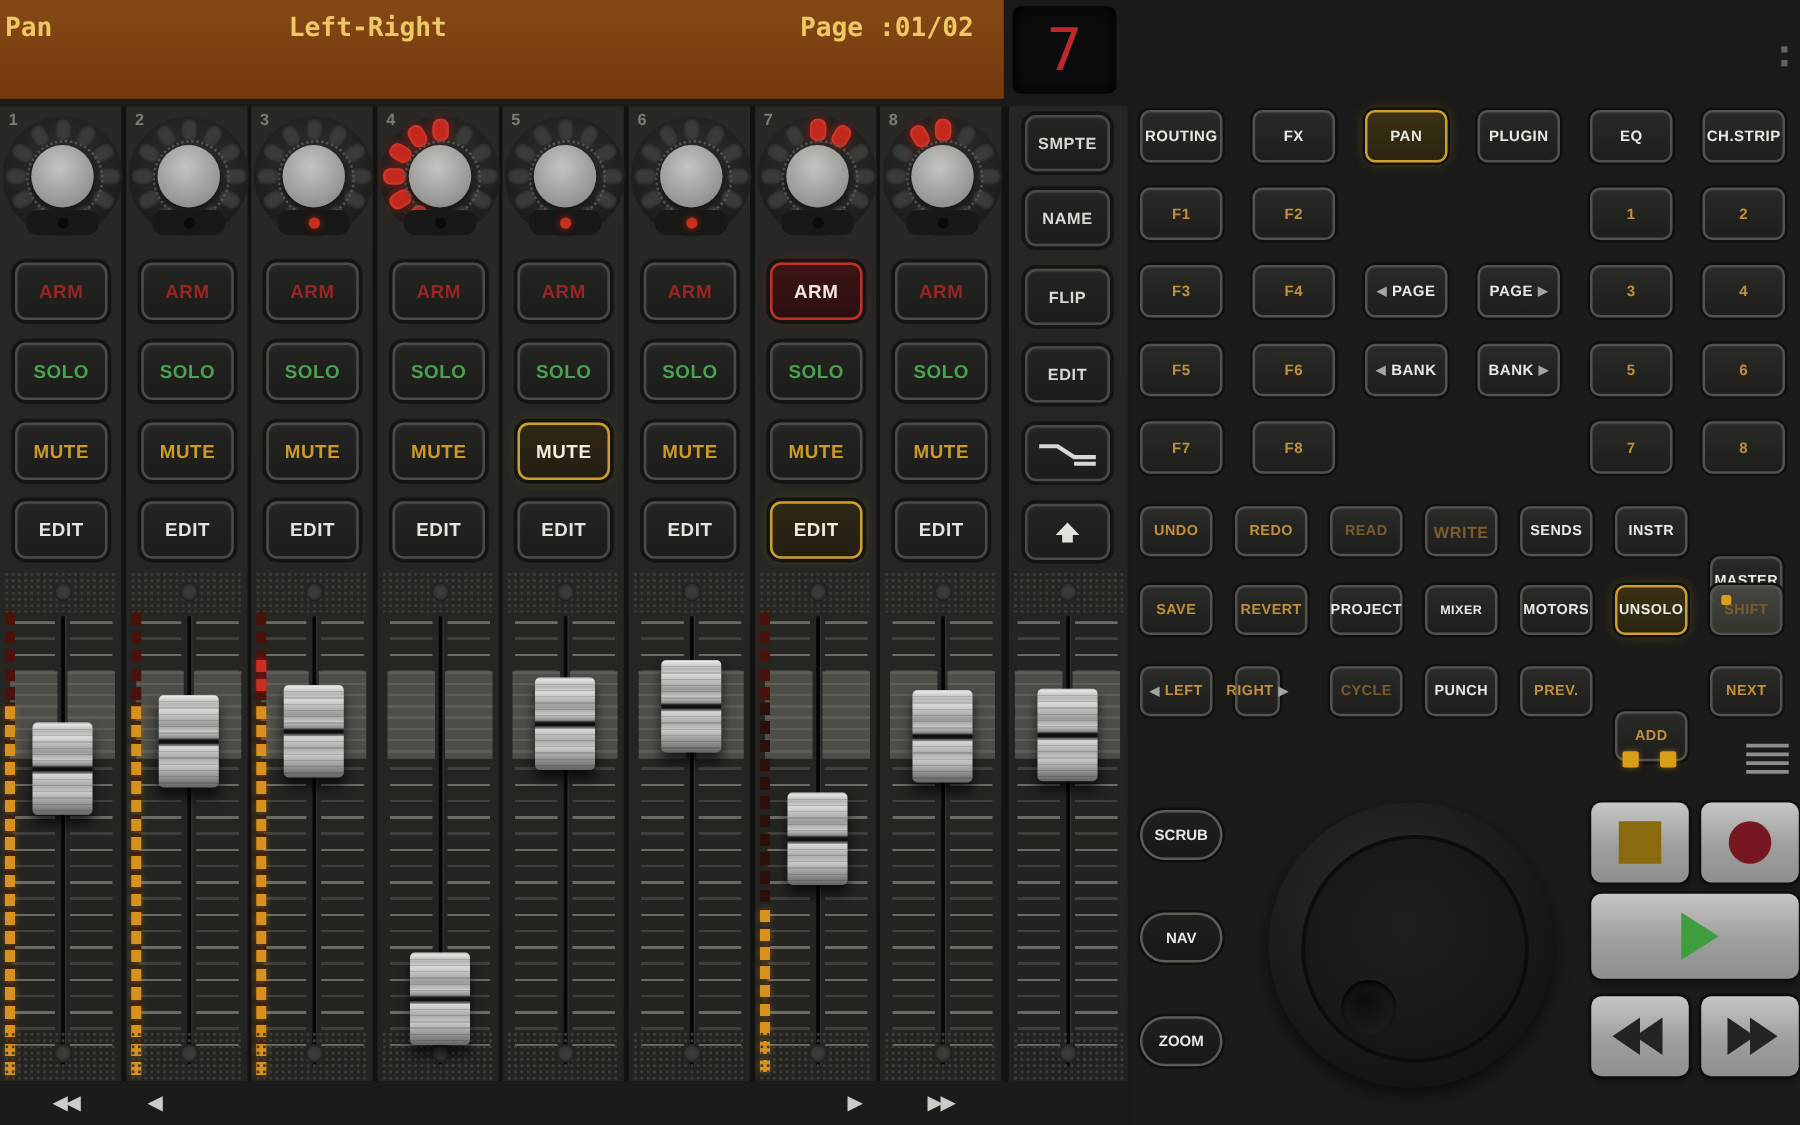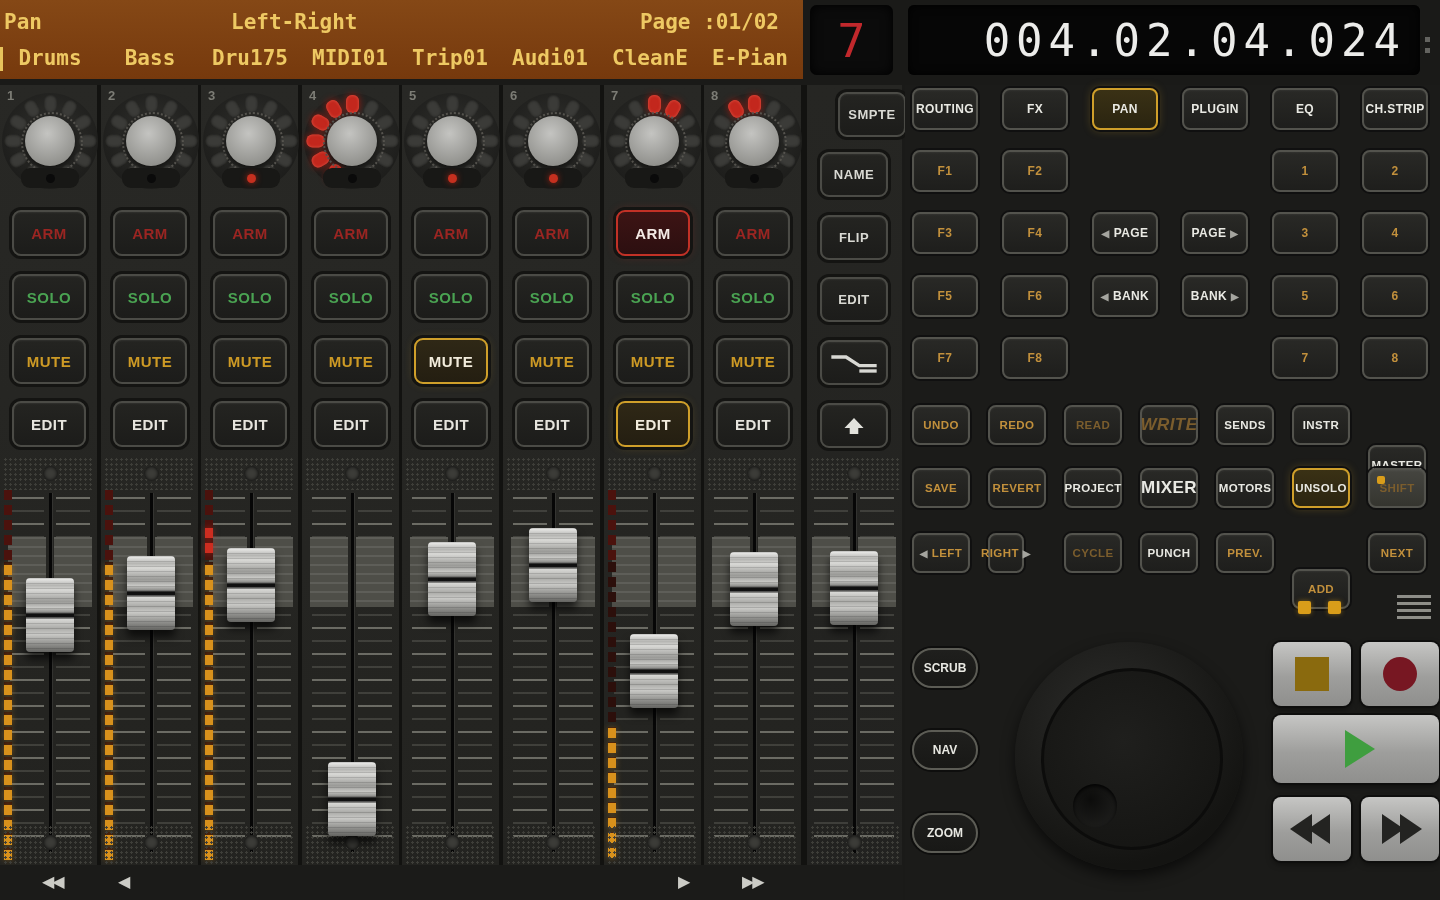--- a/index.html
+++ b/index.html
@@ -152,38 +152,24 @@
 </style>
 </head>
 <body>
 
 <div class="app">
 
   <header class="topbar">
     <span class="t1 pan">Pan</span>
     <span class="t1 center">Left-Right</span>
     <span class="t1 page">Page :01/02</span>
-    <div class="tracks" id="trackRow">
-      <span class="cursor"></span>
-    <span class="tcell">Drums</span>
-        <span class="tcell">Bass</span>
-        <span class="tcell">Dru175</span>
-        <span class="tcell">MIDI01</span>
-        <span class="tcell">Trip01</span>
-        <span class="tcell">Audi01</span>
-        <span class="tcell">CleanE</span>
-        <span class="tcell">E-Pian</span>
-      </div>
   </header>
 
   <div class="sevenbox">
     <span>7</span>
-  </div>
-  <div class="timecode">
-    <span>004.02.04.024</span>
   </div>
   <div class="tc-dots">
       <i></i>
       <i></i>
     </div>
 
   <div class="mixer" id="mixer">
       <div class="strip" style="left: 0px;">
         <div class="chnum">1</div>
         <div class="knob">
@@ -481,21 +467,21 @@
         <div class="tickhl" style="left: 8px;"></div>
         <div class="tickhl" style="left: 54px;"></div>
         <div class="ftrack" style="left: 48.5px;"></div>
         <div class="dotsband" style="left: 3px; right: 3px; top: 740px; height: 40px;"></div>
         <div class="screw" style="left: 43px; top: 750px;"></div>
         <div class="fcap" style="left: 26px; top: 467px;"></div>
       </div>
     </div>
 
   <div class="midcol" id="midcol">
-      <button class="mbtn" style="top: 7px; margin-left: 18px;">SMPTE</button>
+      <button class="mbtn" style="top: 7px;">SMPTE</button>
       <button class="mbtn" style="top: 67px;">NAME</button>
       <button class="mbtn" style="top: 130px;">FLIP</button>
       <button class="mbtn" style="top: 192px;">EDIT</button>
       <button class="mbtn" style="top: 255px;">
         <svg width="56" height="28" viewBox="0 0 84 40">
           <polyline points="8,11 30,11 50,24 76,24" fill="none" stroke="#d8d8d3" stroke-width="5"></polyline>
           <line x1="50" y1="32" x2="76" y2="32" stroke="#d8d8d3" stroke-width="5"></line>
         </svg>
       </button>
       <button class="mbtn" style="top: 318px;">
@@ -601,42 +587,42 @@
         </button>
         <button class="rbtn t-amber" style="left: 7px; top: 320px; width: 58px; height: 40px; font-size: 11.5px;">
           <span>UNDO</span>
         </button>
         <button class="rbtn t-amber" style="left: 83px; top: 320px; width: 58px; height: 40px; font-size: 11.5px;">
           <span>REDO</span>
         </button>
         <button class="rbtn t-dim" style="left: 159px; top: 320px; width: 58px; height: 40px; font-size: 11.5px;">
           <span>READ</span>
         </button>
-        <button class="rbtn t-dim" style="left: 235px; top: 320px; width: 58px; height: 40px; font-size: 17px; font-style: italic;">
+        <button class="rbtn t-dim" style="left: 235px; top: 320px; width: 58px; height: 40px; font-size: 13px;">
           <span>WRITE</span>
         </button>
         <button class="rbtn t-white" style="left: 311px; top: 320px; width: 58px; height: 40px; font-size: 11.5px;">
           <span>SENDS</span>
         </button>
         <button class="rbtn t-white" style="left: 387px; top: 320px; width: 58px; height: 40px; font-size: 11.5px;">
           <span>INSTR</span>
         </button>
         <button class="rbtn t-white" style="left: 463px; top: 320px; width: 58px; height: 40px; font-size: 11.5px; margin-top: 40px;">
           <span>MASTER</span>
         </button>
         <button class="rbtn t-amber" style="left: 7px; top: 383px; width: 58px; height: 40px; font-size: 11.5px;">
           <span>SAVE</span>
         </button>
         <button class="rbtn t-amber" style="left: 83px; top: 383px; width: 58px; height: 40px; font-size: 11.5px;">
           <span>REVERT</span>
         </button>
         <button class="rbtn t-white" style="left: 159px; top: 383px; width: 58px; height: 40px; font-size: 11.5px;">
           <span>PROJECT</span>
         </button>
-        <button class="rbtn t-white" style="left: 235px; top: 383px; width: 58px; height: 40px; font-size: 17px;">
+        <button class="rbtn t-white" style="left: 235px; top: 383px; width: 58px; height: 40px; font-size: 10px;">
           <span>MIXER</span>
         </button>
         <button class="rbtn t-white" style="left: 311px; top: 383px; width: 58px; height: 40px; font-size: 11.5px;">
           <span>MOTORS</span>
         </button>
         <button class="rbtn t-white is-active" style="left: 387px; top: 383px; width: 58px; height: 40px; font-size: 11.5px;">
           <span>UNSOLO</span>
         </button>
         <button class="rbtn t-dim lighter" style="left: 463px; top: 383px; width: 58px; height: 40px; font-size: 11.5px;">
           <span>SHIFT</span>

